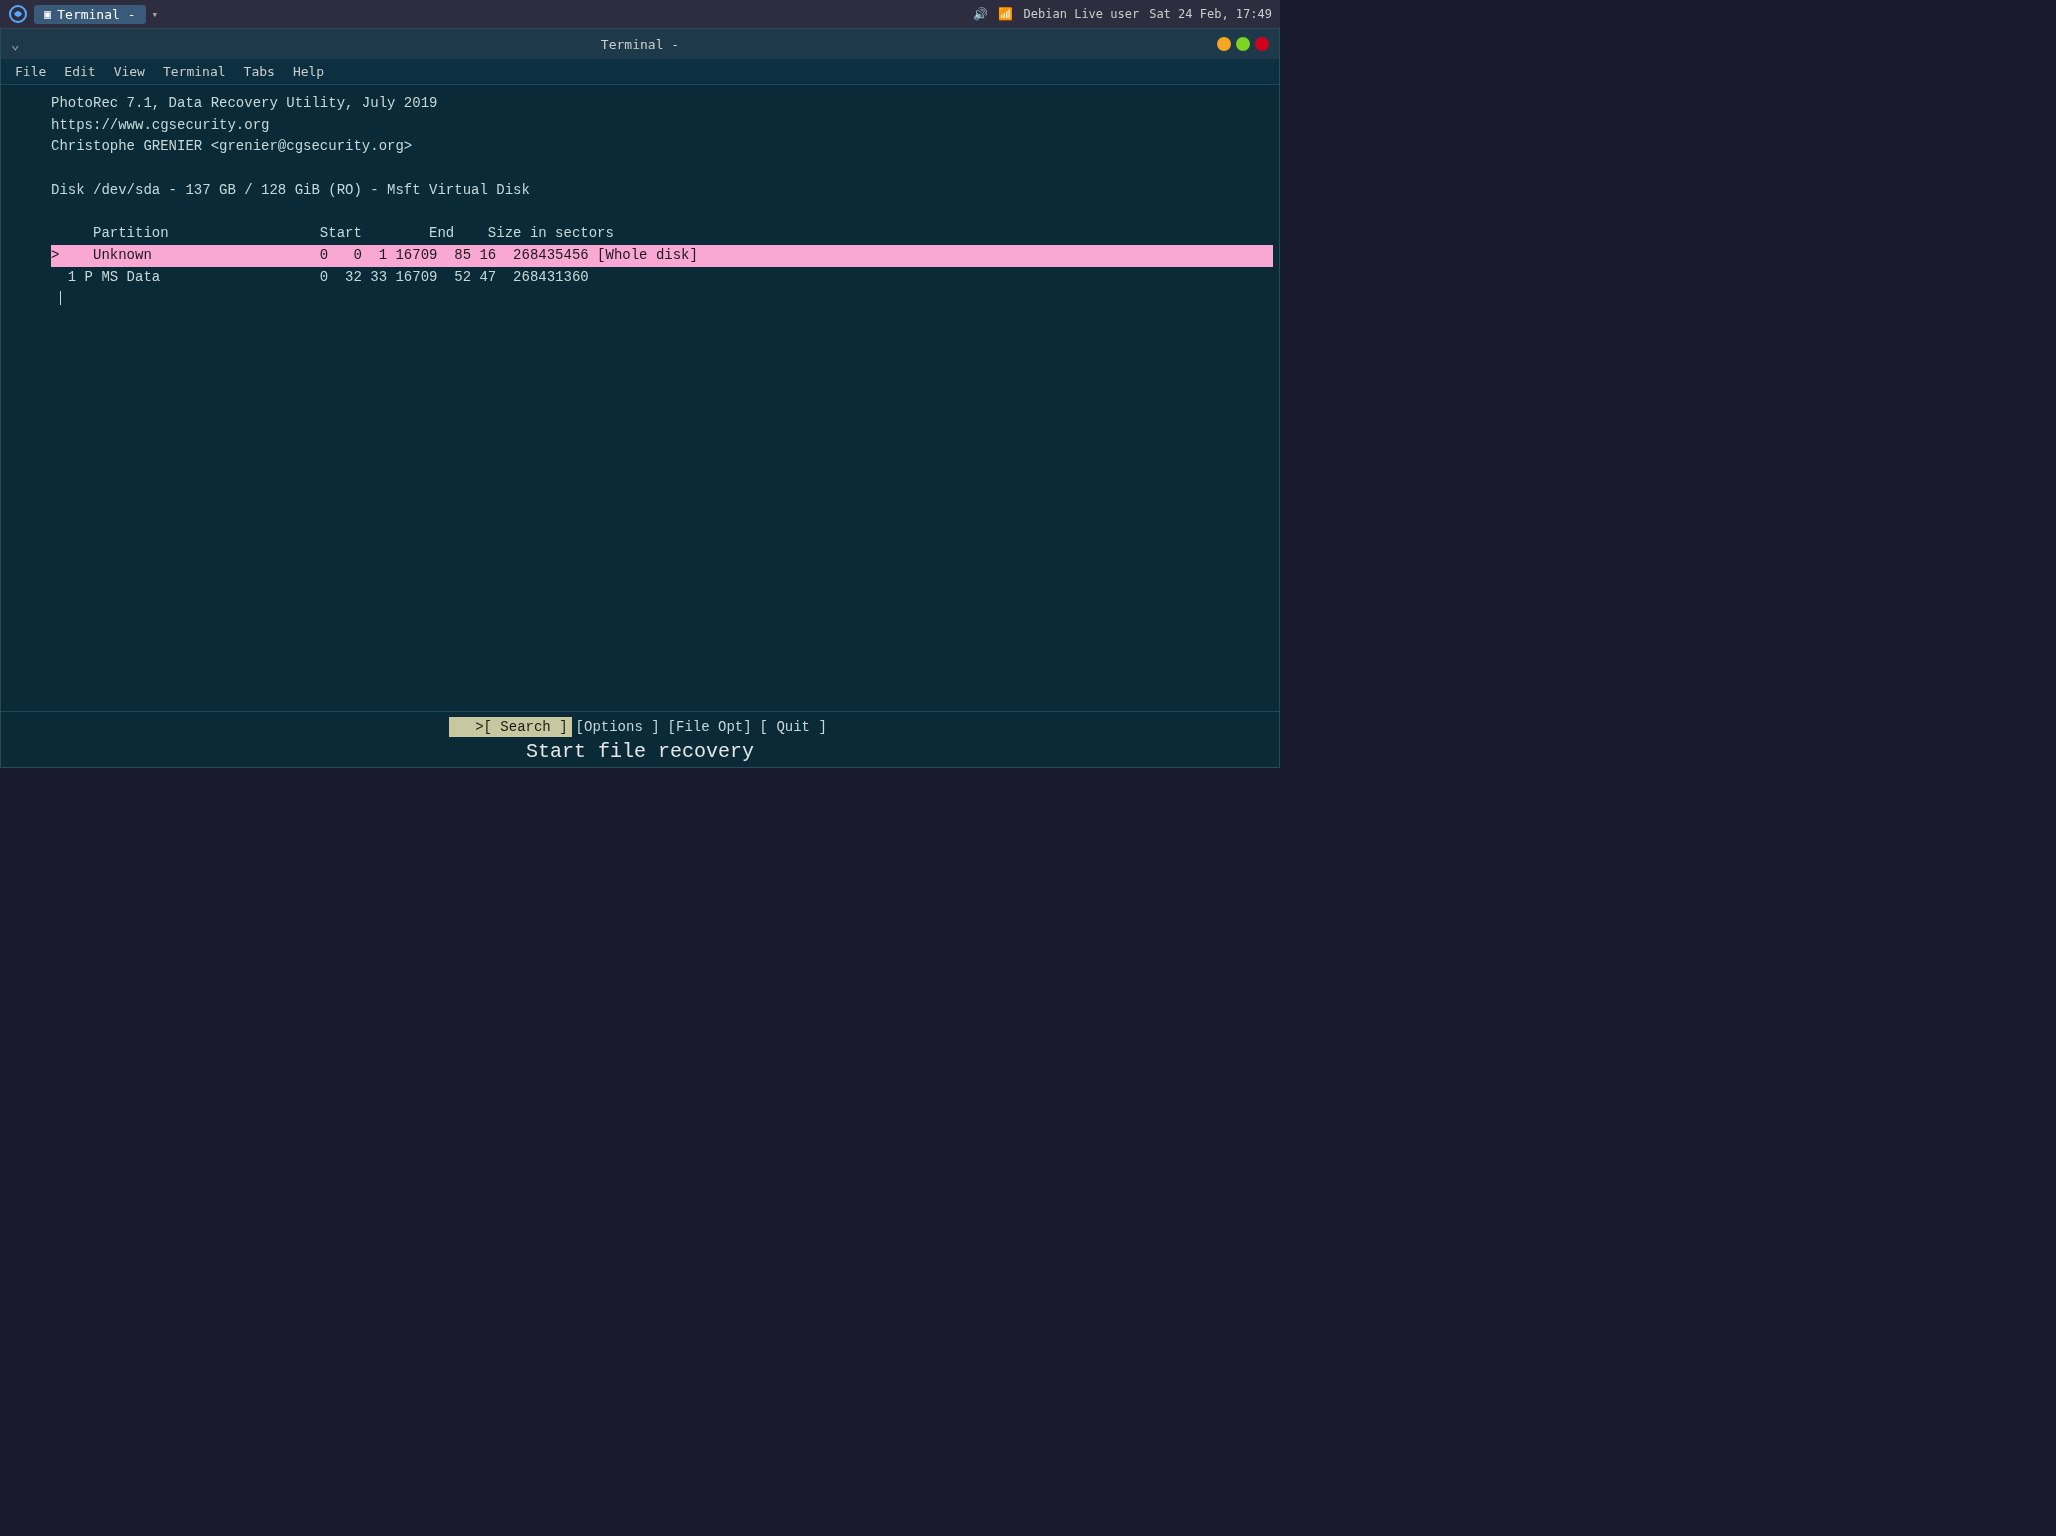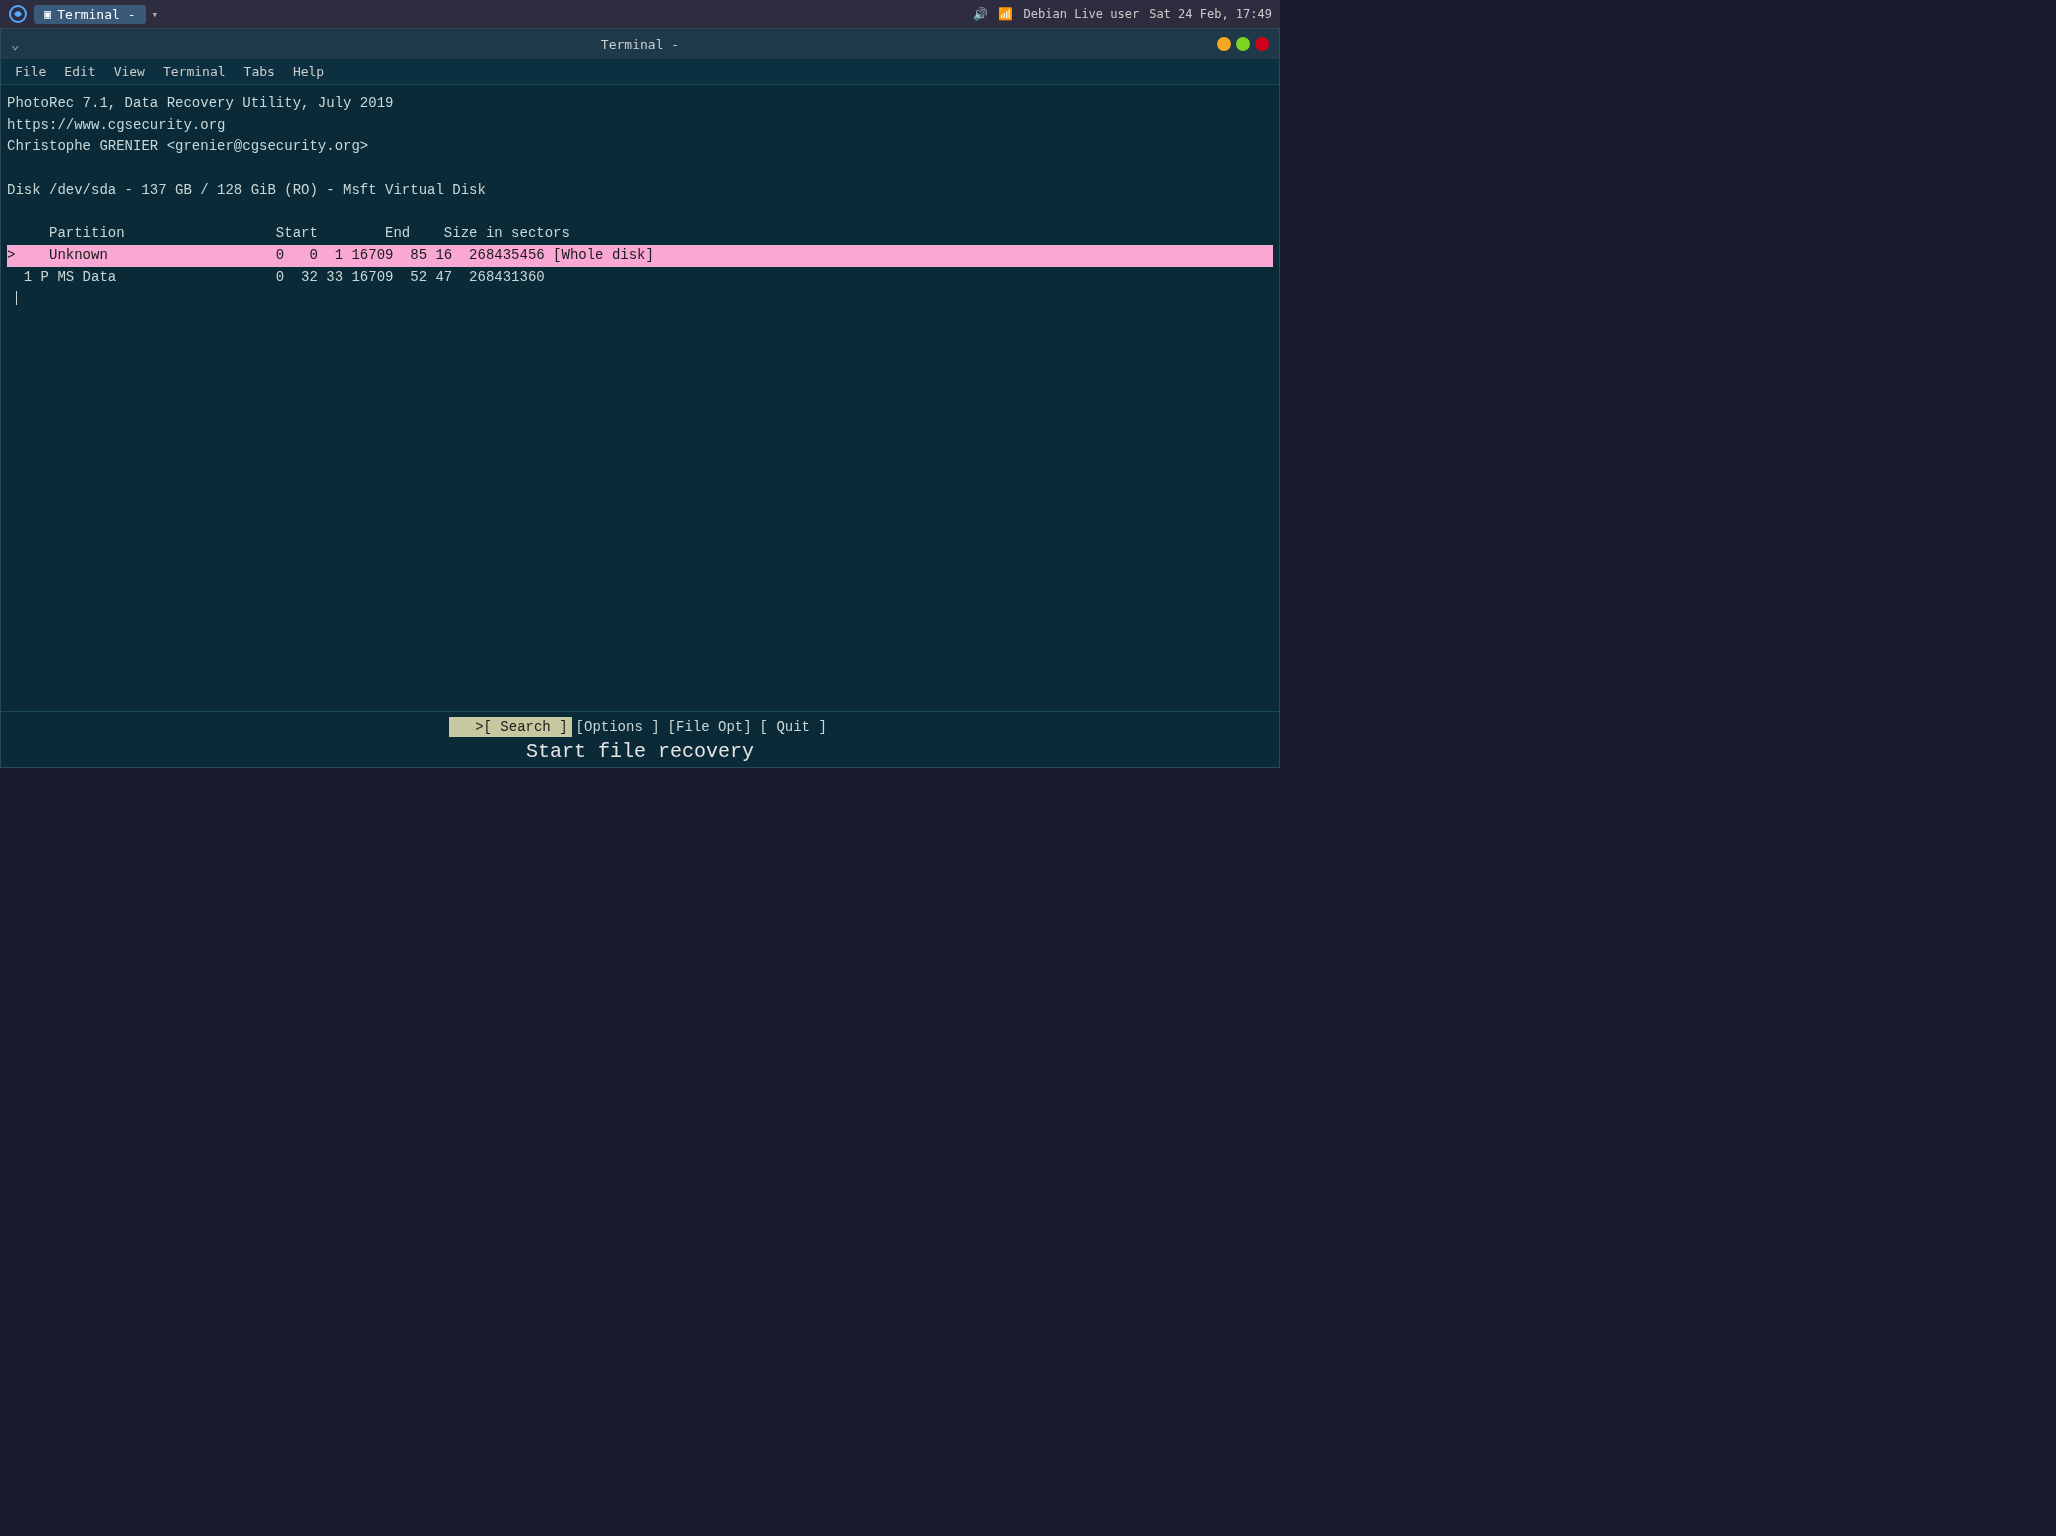--- a/index.html
+++ b/index.html
@@ -137,20 +137,21 @@
       font-size: 14px;
       font-family: 'Courier New', Courier, monospace;
       padding: 8px 6px 0 6px;
       overflow: hidden;
       position: relative;
     }
 
     .terminal-line {
       line-height: 1.55;
       white-space: pre;
+      margin-left: 44px;
     }
 
     .highlight-row {
       background: #f9a8d4;
       color: #1a1a1a;
       display: block;
     }
 
     
     .bottom-bar {

